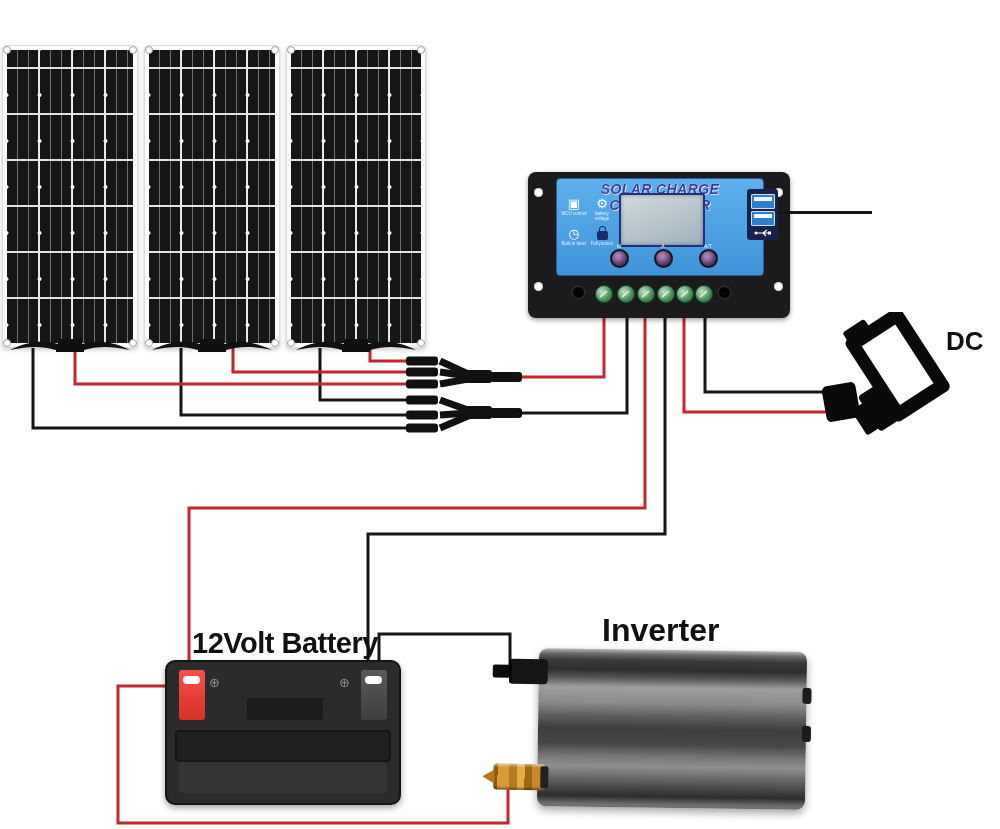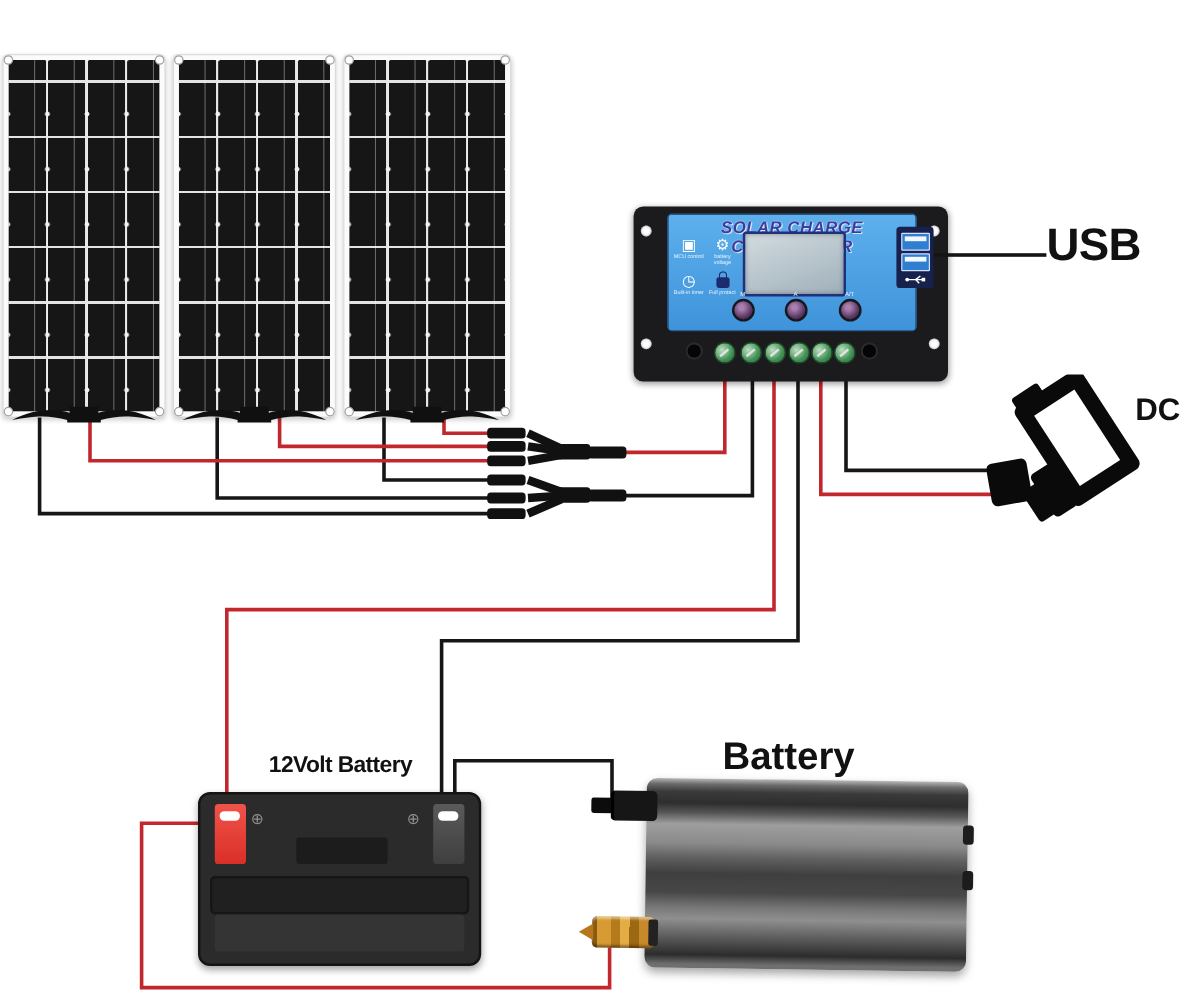--- a/index.html
+++ b/index.html
@@ -59,21 +59,21 @@
   .screw{position:absolute;width:16px;height:16px;border-radius:50%;border:1px solid #1e4a2a;
          background:radial-gradient(circle at 35% 35%,#bfe0c4,#3f8f52 60%,#2c6b3c);}
   .screw i{position:absolute;left:3px;top:7px;width:9px;height:2px;background:#dfe5df;transform:rotate(-40deg);}
   .endhole{position:absolute;width:15px;height:15px;border-radius:50%;background:#050505;box-shadow:inset 0 0 0 2px #2a2a2a;}
 
   
   .lbl{position:absolute;color:#111;z-index:4;white-space:nowrap;}
   .lbl-controller{left:592px;top:132px;font-size:28px;font-weight:600;}
   .lbl-usb{left:872px;top:184px;font-size:38px;font-weight:600;letter-spacing:-.5px;}
   .lbl-dc{left:946px;top:326px;font-size:26px;font-weight:600;}
-  .lbl-battery{left:176px;top:627px;font-size:19px;font-weight:700;letter-spacing:-.5px;padding-left:48px;}
+  .lbl-battery{left:192px;top:627px;font-size:29px;font-weight:700;letter-spacing:-.5px;}
   .lbl-inverter{left:602px;top:612px;font-size:32px;font-weight:700;}
   .usbline{position:absolute;left:778px;top:211px;width:94px;height:3px;background:#141414;z-index:4;}
   .dcplug{position:absolute;left:822px;top:312px;z-index:2;}
 
   
   .battery{position:absolute;left:165px;top:660px;width:232px;height:141px;background:#2b2b2b;
            border:2px solid #141414;border-radius:10px;box-shadow:0 3px 6px rgba(0,0,0,.35);z-index:3;}
   .term{position:absolute;top:8px;width:26px;height:50px;border-radius:3px;}
   .term-pos{left:12px;background:linear-gradient(180deg,#f0534b,#d92f27);}
   .term-neg{right:12px;background:linear-gradient(180deg,#5a5a5a,#3f3f3f);}
@@ -253,24 +253,23 @@
         </span>
       <span class="screw" style="left:167px">
           <i></i>
         </span>
       <span class="endhole" style="left:189px"></span>
     </div>
   </div>
 
   <div class="usbline"></div>
 
-  <div class="lbl lbl-usb">USB</div>
   <div class="lbl lbl-dc">DC</div>
   <div class="lbl lbl-battery">12Volt Battery</div>
-  <div class="lbl lbl-inverter">Battery</div>
+  <div class="lbl lbl-inverter">Inverter</div>
 
   <svg class="dcplug" width="140" height="132" viewBox="0 0 140 132">
     <g transform="rotate(-33 78 62)">
       <rect x="52" y="-4" width="26" height="18" rx="3" fill="#0a0a0a"></rect>
       <rect x="48" y="4" width="66" height="98" rx="6" fill="#0a0a0a"></rect>
       <rect x="61" y="18" width="40" height="70" fill="#ffffff"></rect>
       <rect x="30" y="58" width="22" height="42" rx="4" fill="#0a0a0a"></rect>
       <rect x="17" y="66" width="17" height="30" rx="3" fill="#0a0a0a"></rect>
     </g>
     <rect x="2" y="72" width="34" height="36" rx="5" fill="#0a0a0a" transform="rotate(-10 19 90)"></rect>

